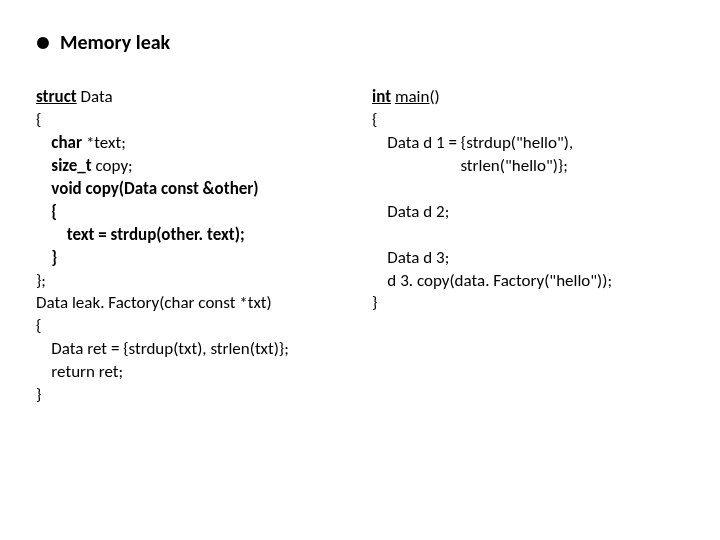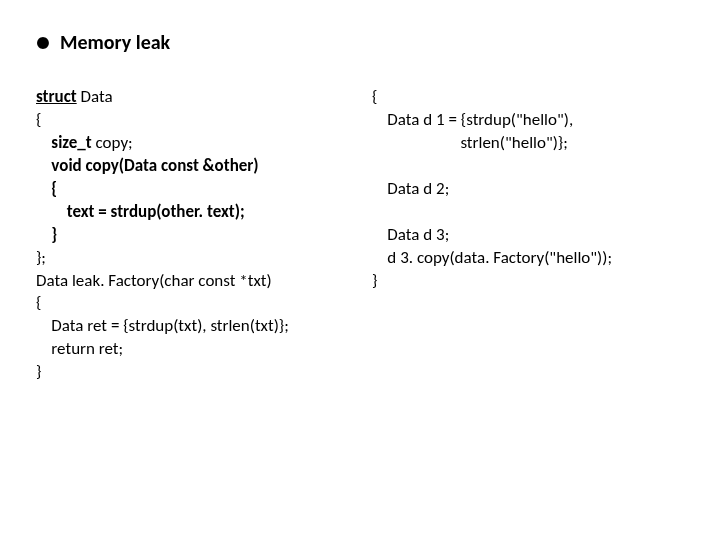--- a/index.html
+++ b/index.html
@@ -61,34 +61,36 @@
   <div class="title-row">
     <span class="bullet">•</span>
     <span class="title">Memory leak</span>
   </div>
 
   <div class="columns">
 
     <div class="col">
       <div class="code-line"><span class="bold underline">struct</span><span> </span><span>Data</span></div>
       <div class="code-line">{</div>
+      <div class="code-line"><span class="bold">    char</span><span> *text;</span></div>
       <div class="code-line"><span class="bold">    size_t</span><span> copy;</span></div>
       <div class="code-line bold">    void copy(Data const &amp;other)</div>
       <div class="code-line bold">    {</div>
       <div class="code-line bold">        text = strdup(other. text);</div>
       <div class="code-line bold">    }</div>
       <div class="code-line">};</div>
       <div class="code-line"><span>Data </span><span>leak. Factory</span><span>(char const *txt)</span></div>
       <div class="code-line">{</div>
       <div class="code-line">    Data ret = {strdup(txt), strlen(txt)};</div>
       <div class="code-line">    return ret;</div>
       <div class="code-line">}</div>
     </div>
 
     <div class="col">
+      <div class="code-line"><span class="bold underline">int</span><span> </span><span class="underline">main</span><span>()</span></div>
       <div class="code-line">{</div>
       <div class="code-line">    Data d 1 = {strdup("hello"),</div>
       <div class="code-line">                       strlen("hello")};</div>
       <div class="blank"></div>
       <div class="code-line">    Data d 2;</div>
       <div class="blank"></div>
       <div class="code-line">    Data d 3;</div>
       <div class="code-line">    d 3. copy(data. Factory("hello"));</div>
       <div class="code-line">}</div>
     </div>

